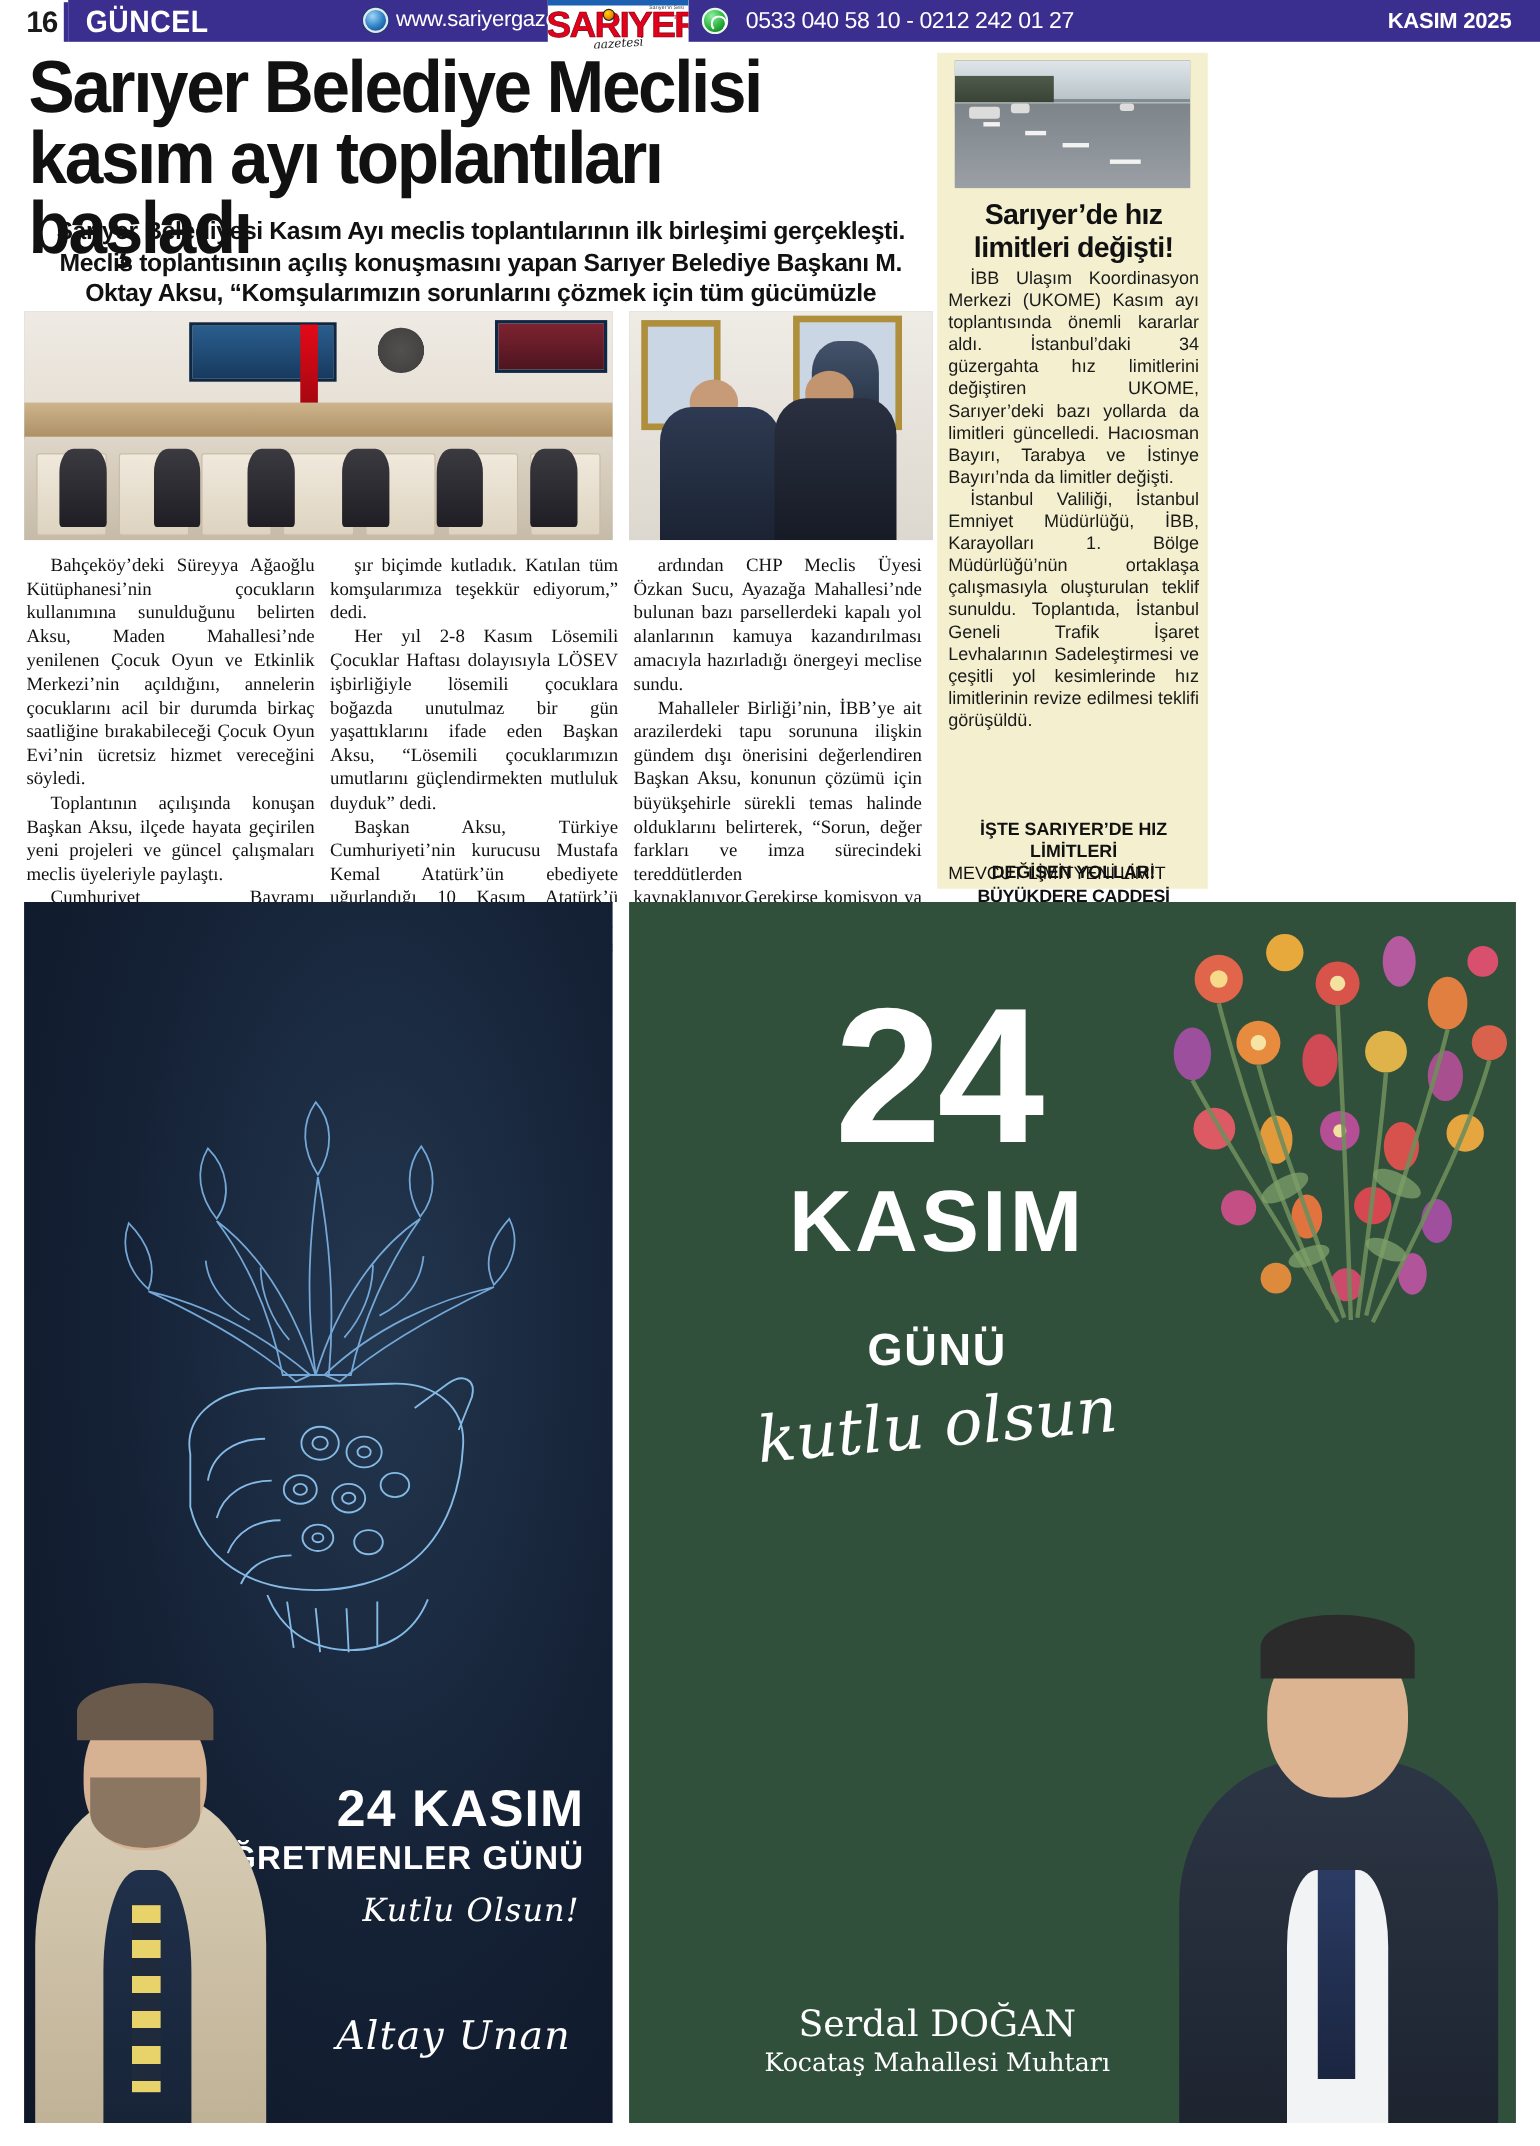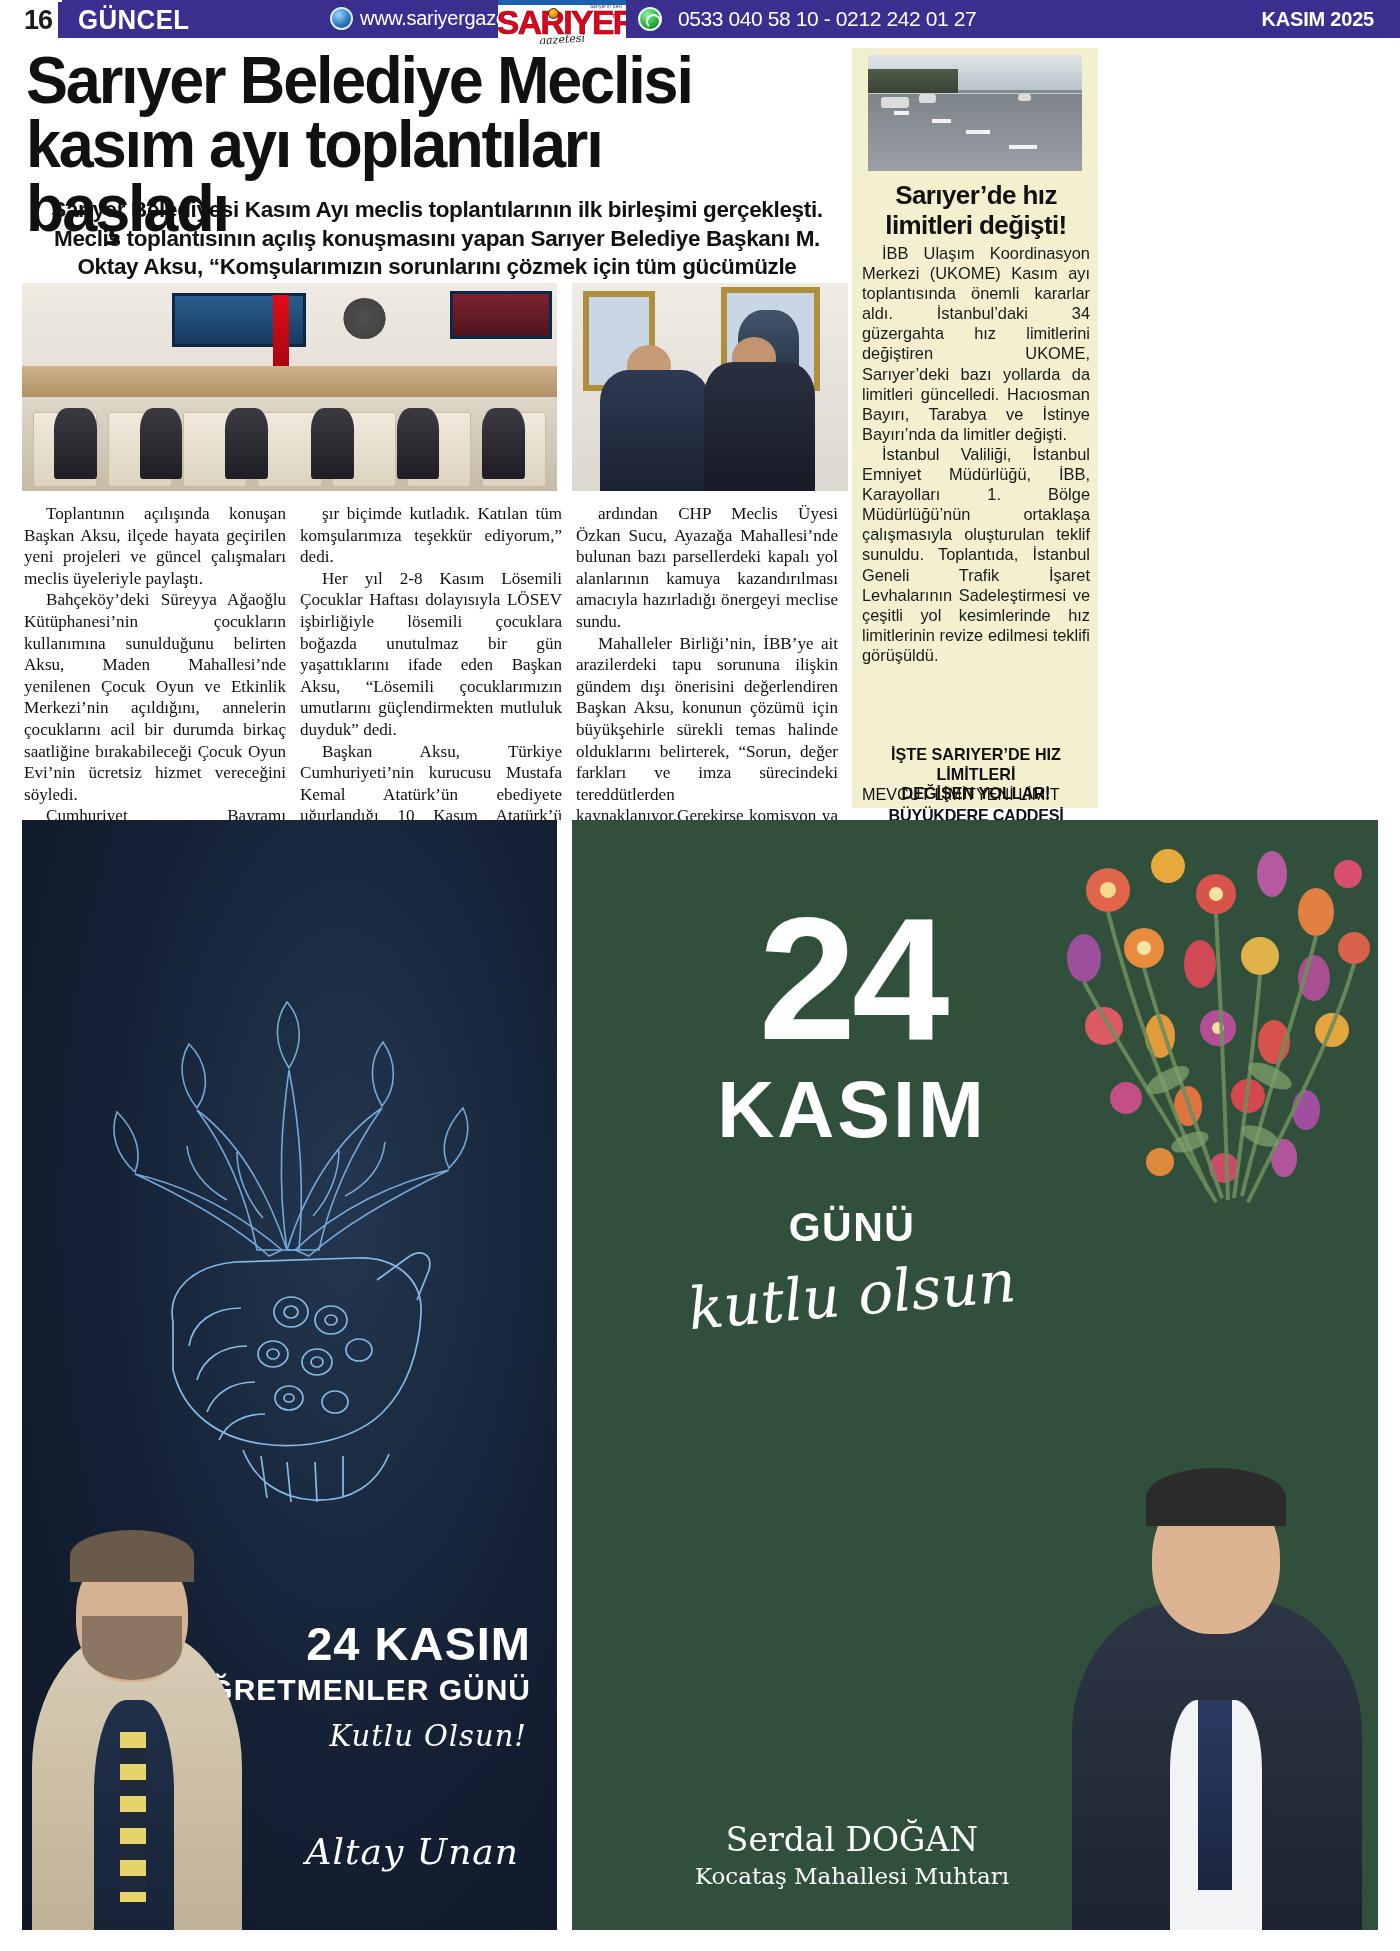--- a/index.html
+++ b/index.html
@@ -361,22 +361,22 @@
     <div class="hp-wall"></div>
     <div class="hp-frame hp-f1"></div>
     <div class="hp-frame hp-f2"></div>
     <div class="hp-head1"></div>
     <div class="hp-head2"></div>
     <div class="hp-m1"></div>
     <div class="hp-m2"></div>
   </div>
 
   <div class="col col-1">
+    <p>Bahçeköy’deki Süreyya Ağaoğlu Kütüphanesi’nin çocukların kullanımına sunulduğunu belirten Aksu, Maden Mahallesi’nde yenilenen Çocuk Oyun ve Etkinlik Merkezi’nin açıldığını, annelerin çocuklarını acil bir durumda birkaç saatliğine bırakabileceği Çocuk Oyun Evi’nin ücretsiz hizmet vereceğini söyledi.</p>
     <p>Toplantının açılışında konuşan Başkan Aksu, ilçede hayata geçirilen yeni projeleri ve güncel çalışmaları meclis üyeleriyle paylaştı.</p>
-    <p>Bahçeköy’deki Süreyya Ağaoğlu Kütüphanesi’nin çocukların kullanımına sunulduğunu belirten Aksu, Maden Mahallesi’nde yenilenen Çocuk Oyun ve Etkinlik Merkezi’nin açıldığını, annelerin çocuklarını acil bir durumda birkaç saatliğine bırakabileceği Çocuk Oyun Evi’nin ücretsiz hizmet vereceğini söyledi.</p>
     <p>Cumhuriyet Bayramı kutlamalarına da değinen Aksu, “Cumhuriyetimizin 102. yılını coşkuyla, Cumhuriyete yakı-</p>
   </div>
 
   <div class="col col-2">
     <p>şır biçimde kutladık. Katılan tüm komşularımıza teşekkür ediyorum,” dedi.</p>
     <p>Her yıl 2-8 Kasım Lösemili Çocuklar Haftası dolayısıyla LÖSEV işbirliğiyle lösemili çocuklara boğazda unutulmaz bir gün yaşattıklarını ifade eden Başkan Aksu, “Lösemili çocuklarımızın umutlarını güçlendirmekten mutluluk duyduk” dedi.</p>
     <p>Başkan Aksu, Türkiye Cumhuriyeti’nin kurucusu Mustafa Kemal Atatürk’ün ebediyete uğurlandığı 10 Kasım Atatürk’ü Anma Günü dolayısıyla da “Ulu Önderimizi saygı, minnet ve rahmetle anıyorum” dedi.</p>
     <p>Başkan Aksu’nun konuşmasının</p>
   </div>
 

